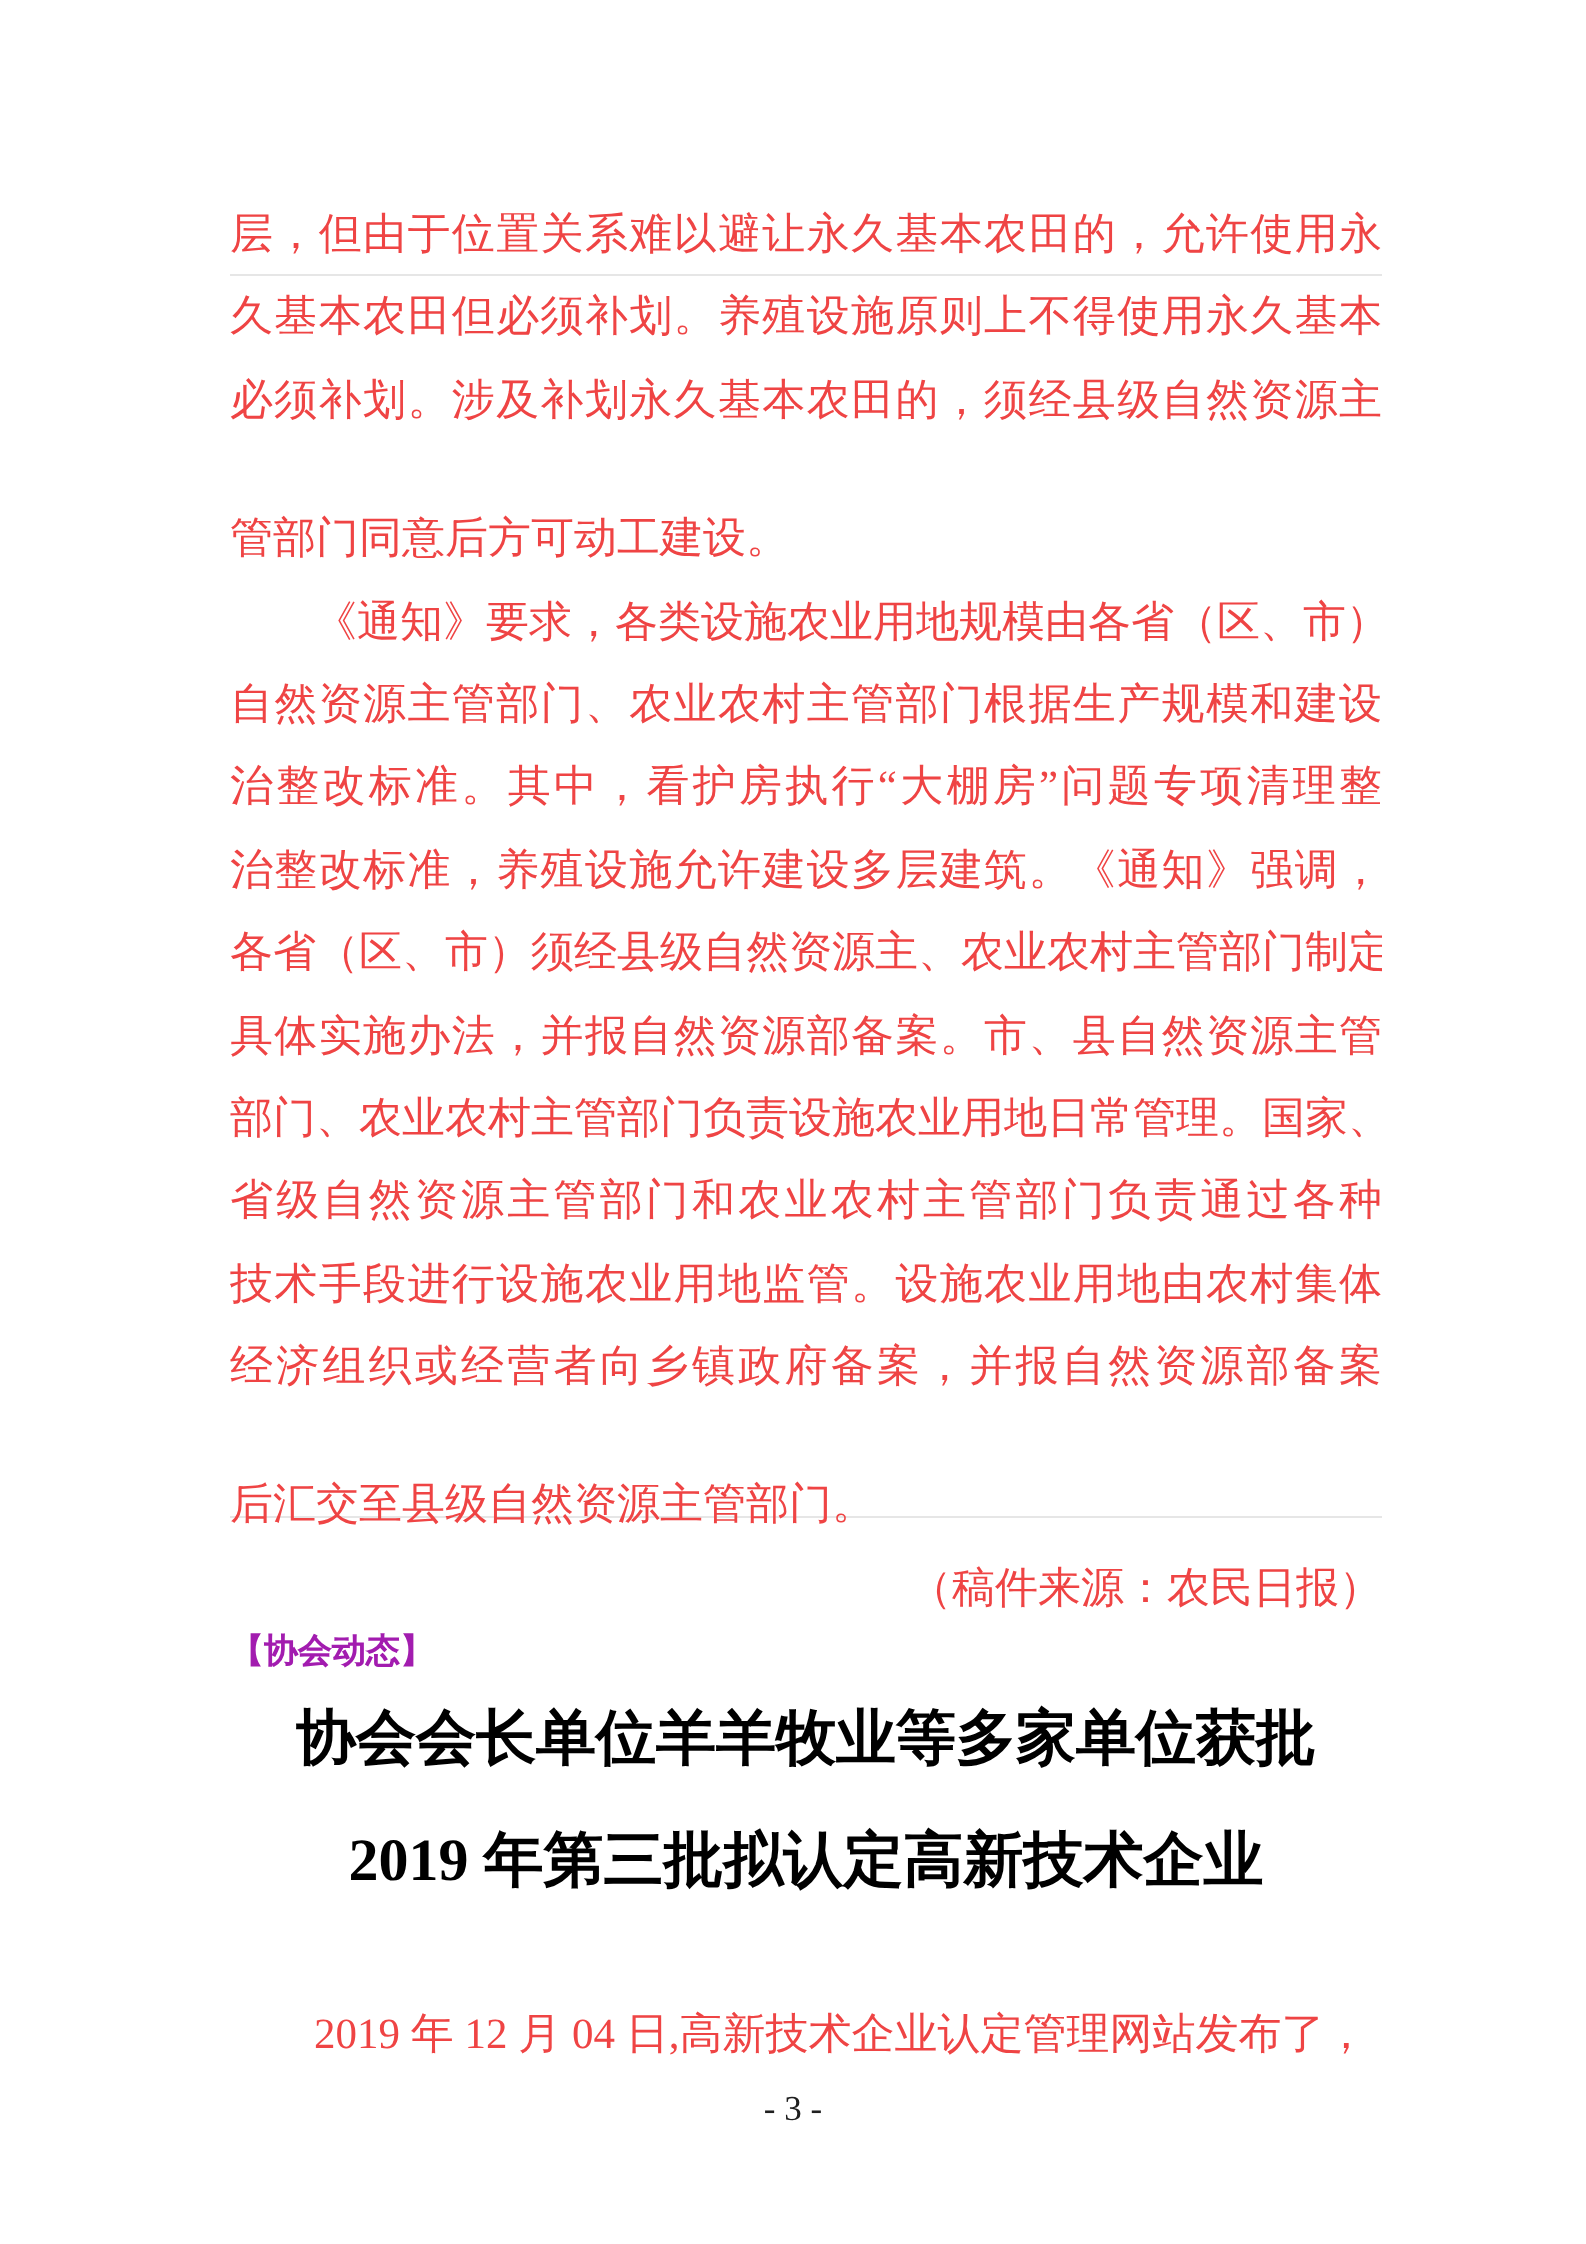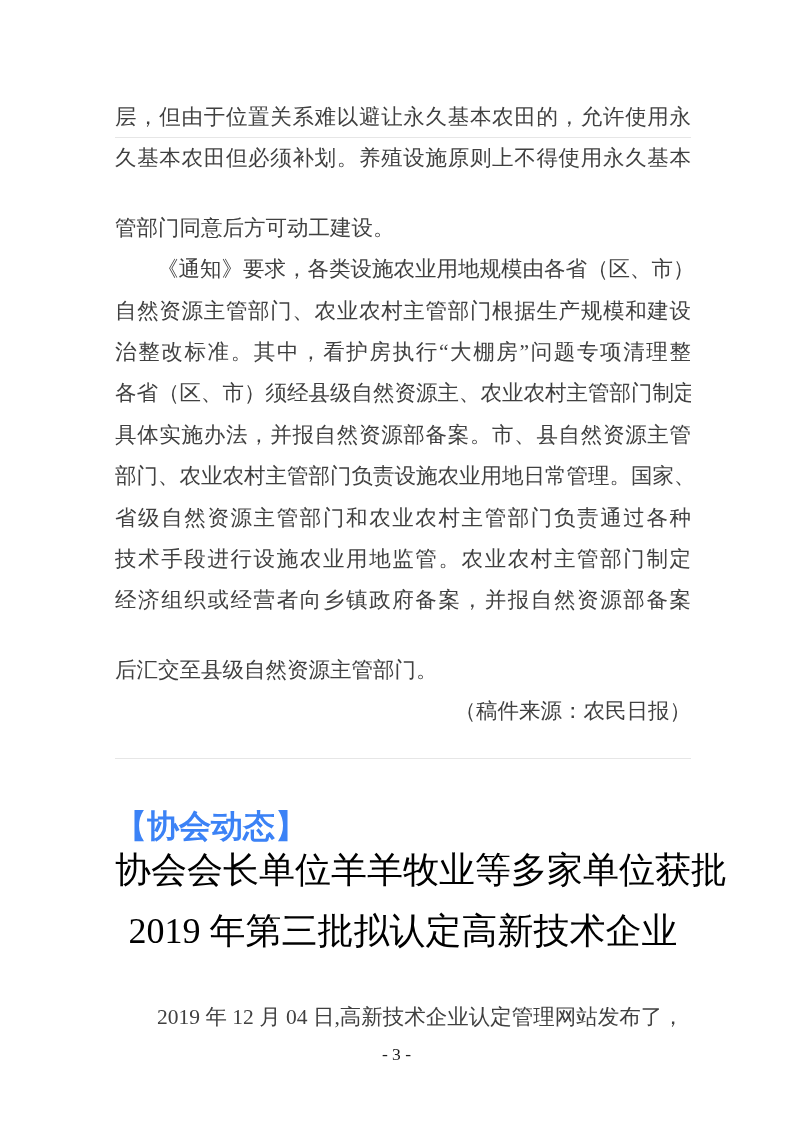--- a/index.html
+++ b/index.html
@@ -20,21 +20,21 @@
     left: 115px;
     width: 576px;
   }
   .body-block {
     top: 97px;
   }
   .line {
     height: 41.4px;
     line-height: 41.4px;
     font-size: 21.5px;
-    color: #404040;
+    color: #ef4444;
     text-align: justify;
     text-align-last: justify;
     overflow: hidden;
     white-space: nowrap;
   }
   .line.short {
     text-align: left;
     text-align-last: left;
     margin-top: 28px;
   }
@@ -51,31 +51,31 @@
     width: 576px;
     height: 1px;
     background: #e6e6e6;
   }
   .section-header {
     position: absolute;
     left: 115px;
     top: 808px;
     font-family: "Liberation Sans", "DejaVu Sans", sans-serif;
     font-weight: 700;
-    font-size: 32px;
+    font-size: 17px;
     line-height: 36px;
-    color: #3b82f6;
+    color: #a21caf;
   }
   .news-title {
     position: absolute;
     left: 115px;
     width: 576px;
     text-align: center;
-    font-weight: 400;
-    font-size: 36px;
+    font-weight: 700;
+    font-size: 30px;
     line-height: 42px;
     color: #000000;
     font-family: "Liberation Serif", "DejaVu Serif", serif;
     white-space: nowrap;
   }
   .news-title.t1 { top: 849px; }
   .news-title.t2 { top: 910px; }
   .news-body {
     top: 969px;
   }
@@ -97,32 +97,34 @@
 <div class="page">
 
   <div class="scan-line" style="top:137px;"></div>
   <div class="scan-line" style="top:758px;"></div>
 
   <div class="text-col body-block">
 
     <div>
       <div class="line">层，但由于位置关系难以避让永久基本农田的，允许使用永</div>
       <div class="line">久基本农田但必须补划。养殖设施原则上不得使用永久基本</div>
+      <div class="line">必须补划。涉及补划永久基本农田的，须经县级自然资源主</div>
       <div class="line short">管部门同意后方可动工建设。</div>
     </div>
 
     <div>
       <div class="line indent">《通知》要求，各类设施农业用地规模由各省（区、市）</div>
       <div class="line">自然资源主管部门、农业农村主管部门根据生产规模和建设</div>
       <div class="line">治整改标准。其中，看护房执行“大棚房”问题专项清理整</div>
+      <div class="line">治整改标准，养殖设施允许建设多层建筑。《通知》强调，</div>
       <div class="line">各省（区、市）须经县级自然资源主、农业农村主管部门制定</div>
       <div class="line">具体实施办法，并报自然资源部备案。市、县自然资源主管</div>
       <div class="line">部门、农业农村主管部门负责设施农业用地日常管理。国家、</div>
       <div class="line">省级自然资源主管部门和农业农村主管部门负责通过各种</div>
-      <div class="line">技术手段进行设施农业用地监管。农业农村主管部门制定</div>
+      <div class="line">技术手段进行设施农业用地监管。设施农业用地由农村集体</div>
       <div class="line">经济组织或经营者向乡镇政府备案，并报自然资源部备案</div>
       <div class="line short">后汇交至县级自然资源主管部门。</div>
     </div>
 
     <div class="line right">（稿件来源：农民日报）</div>
   </div>
 
   <div class="section-header">【协会动态】</div>
 
   <div class="news-title t1">协会会长单位羊羊牧业等多家单位获批</div>

